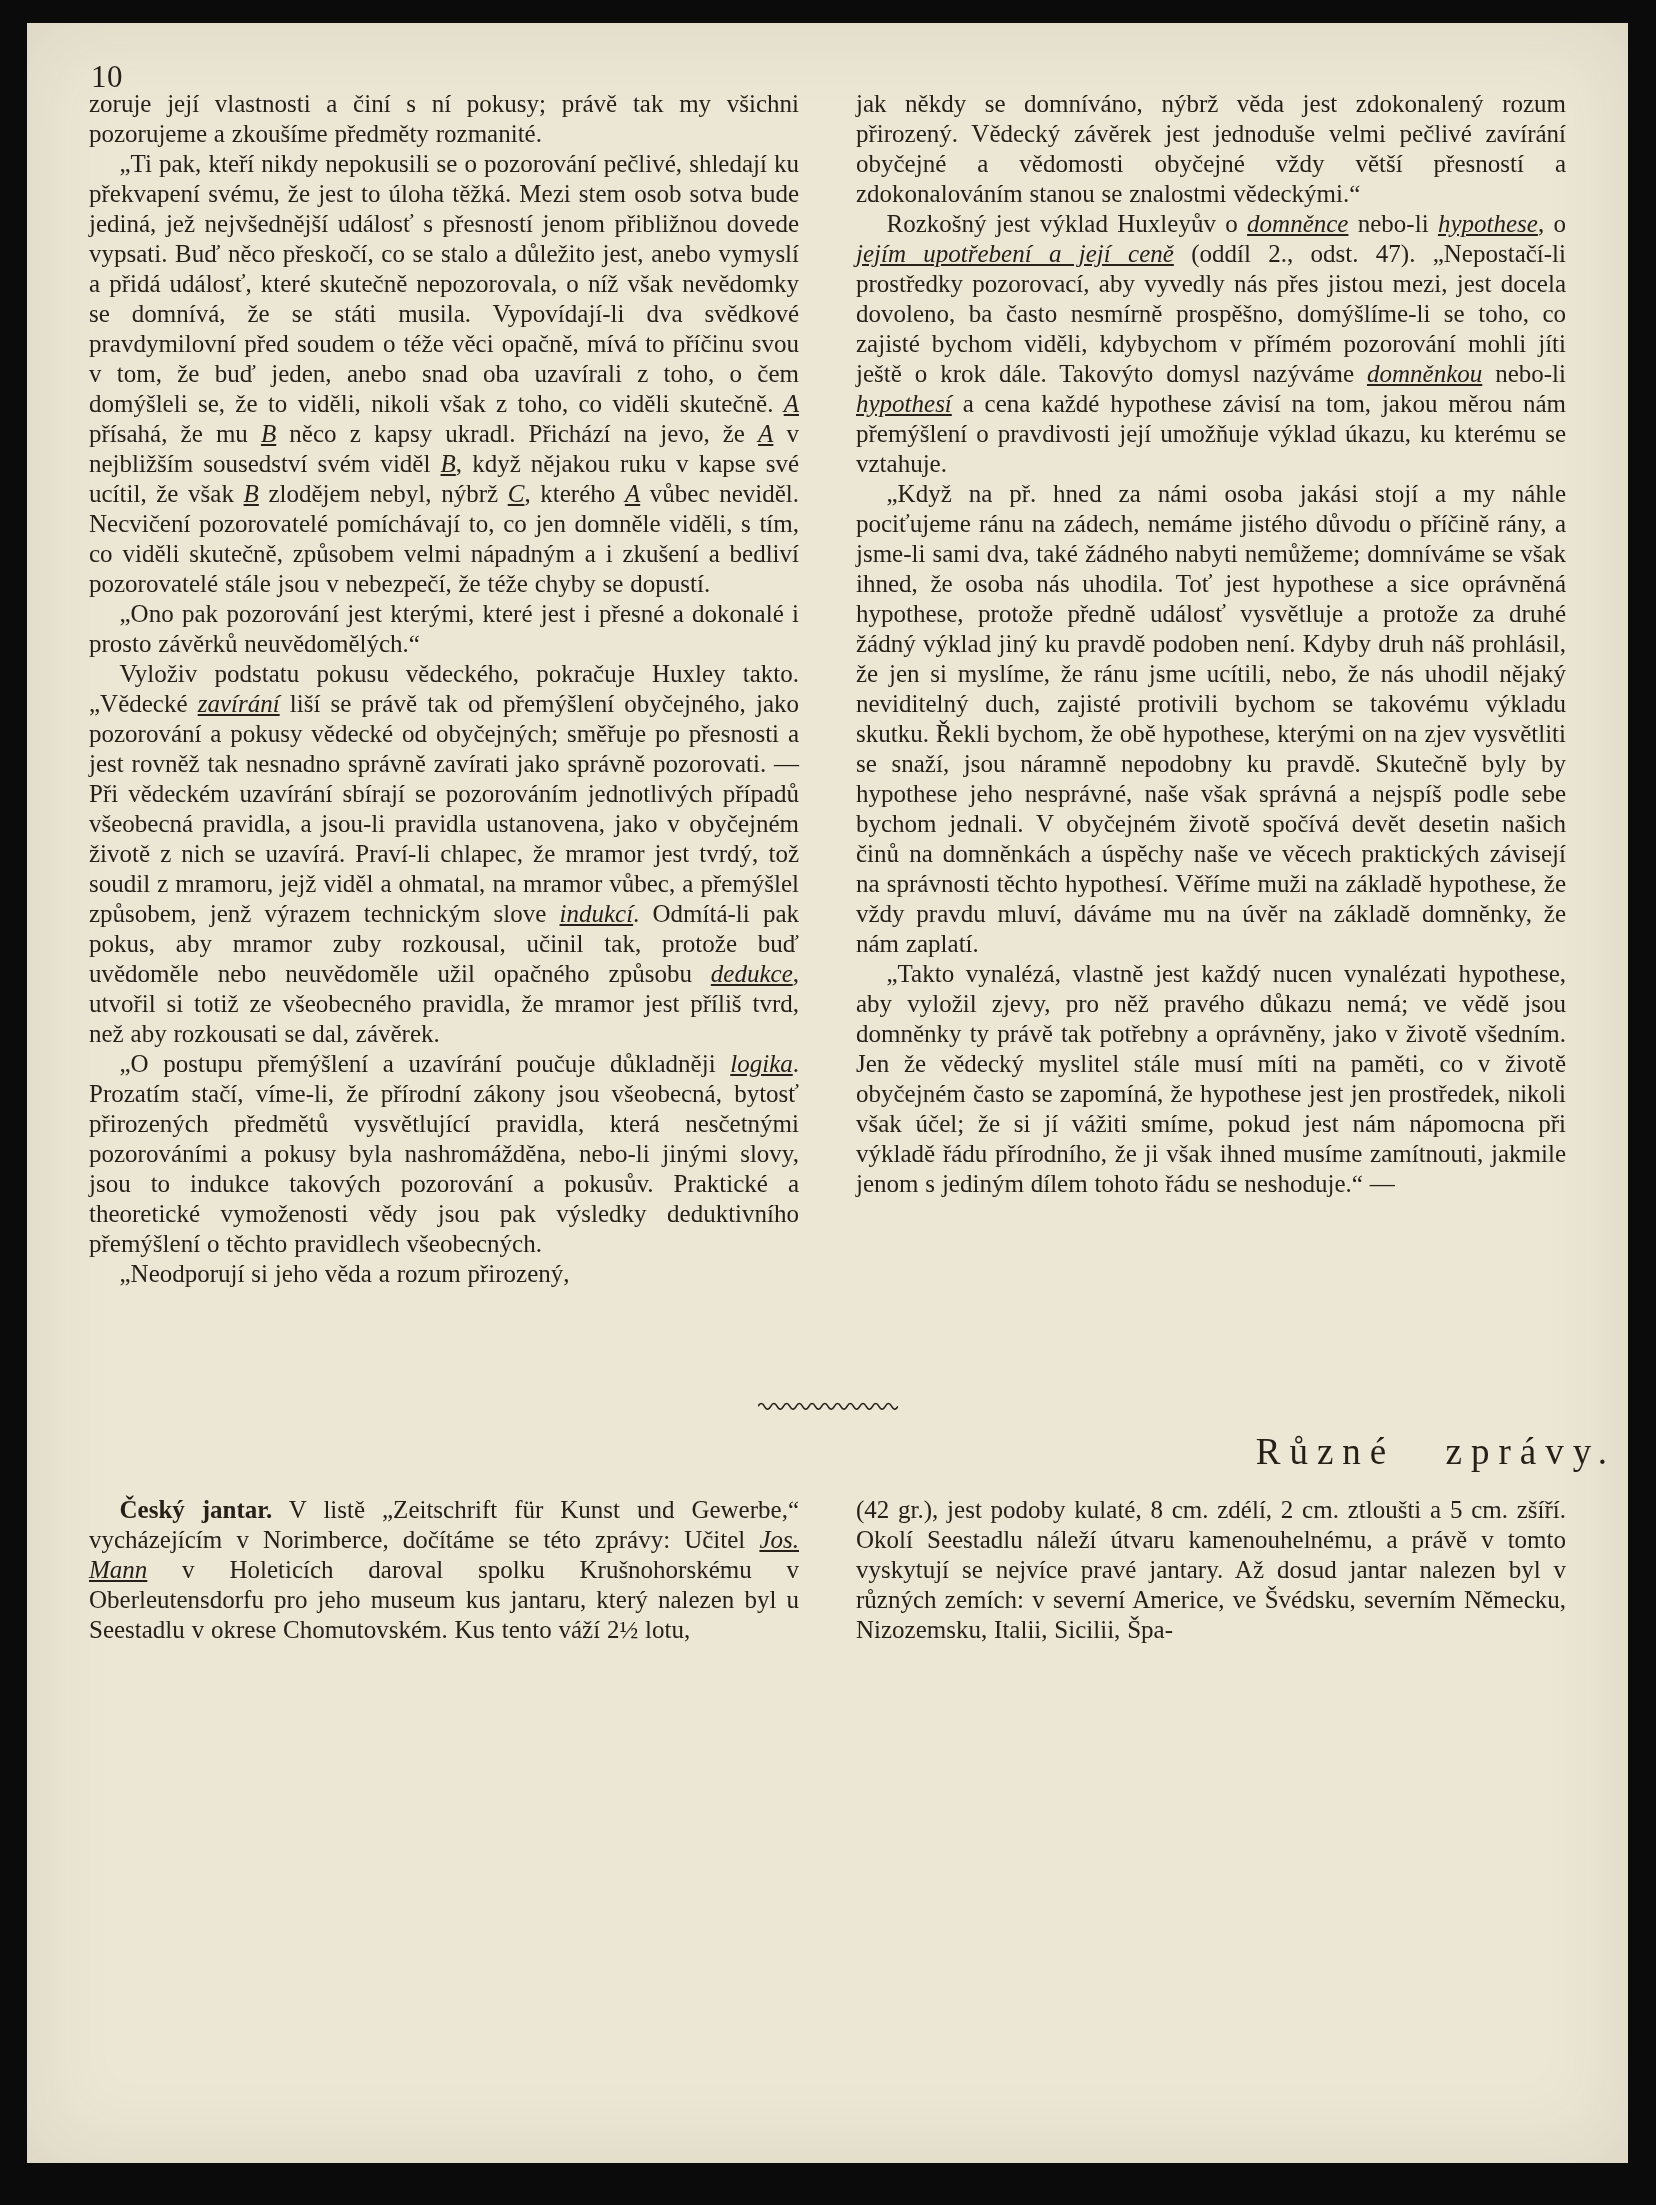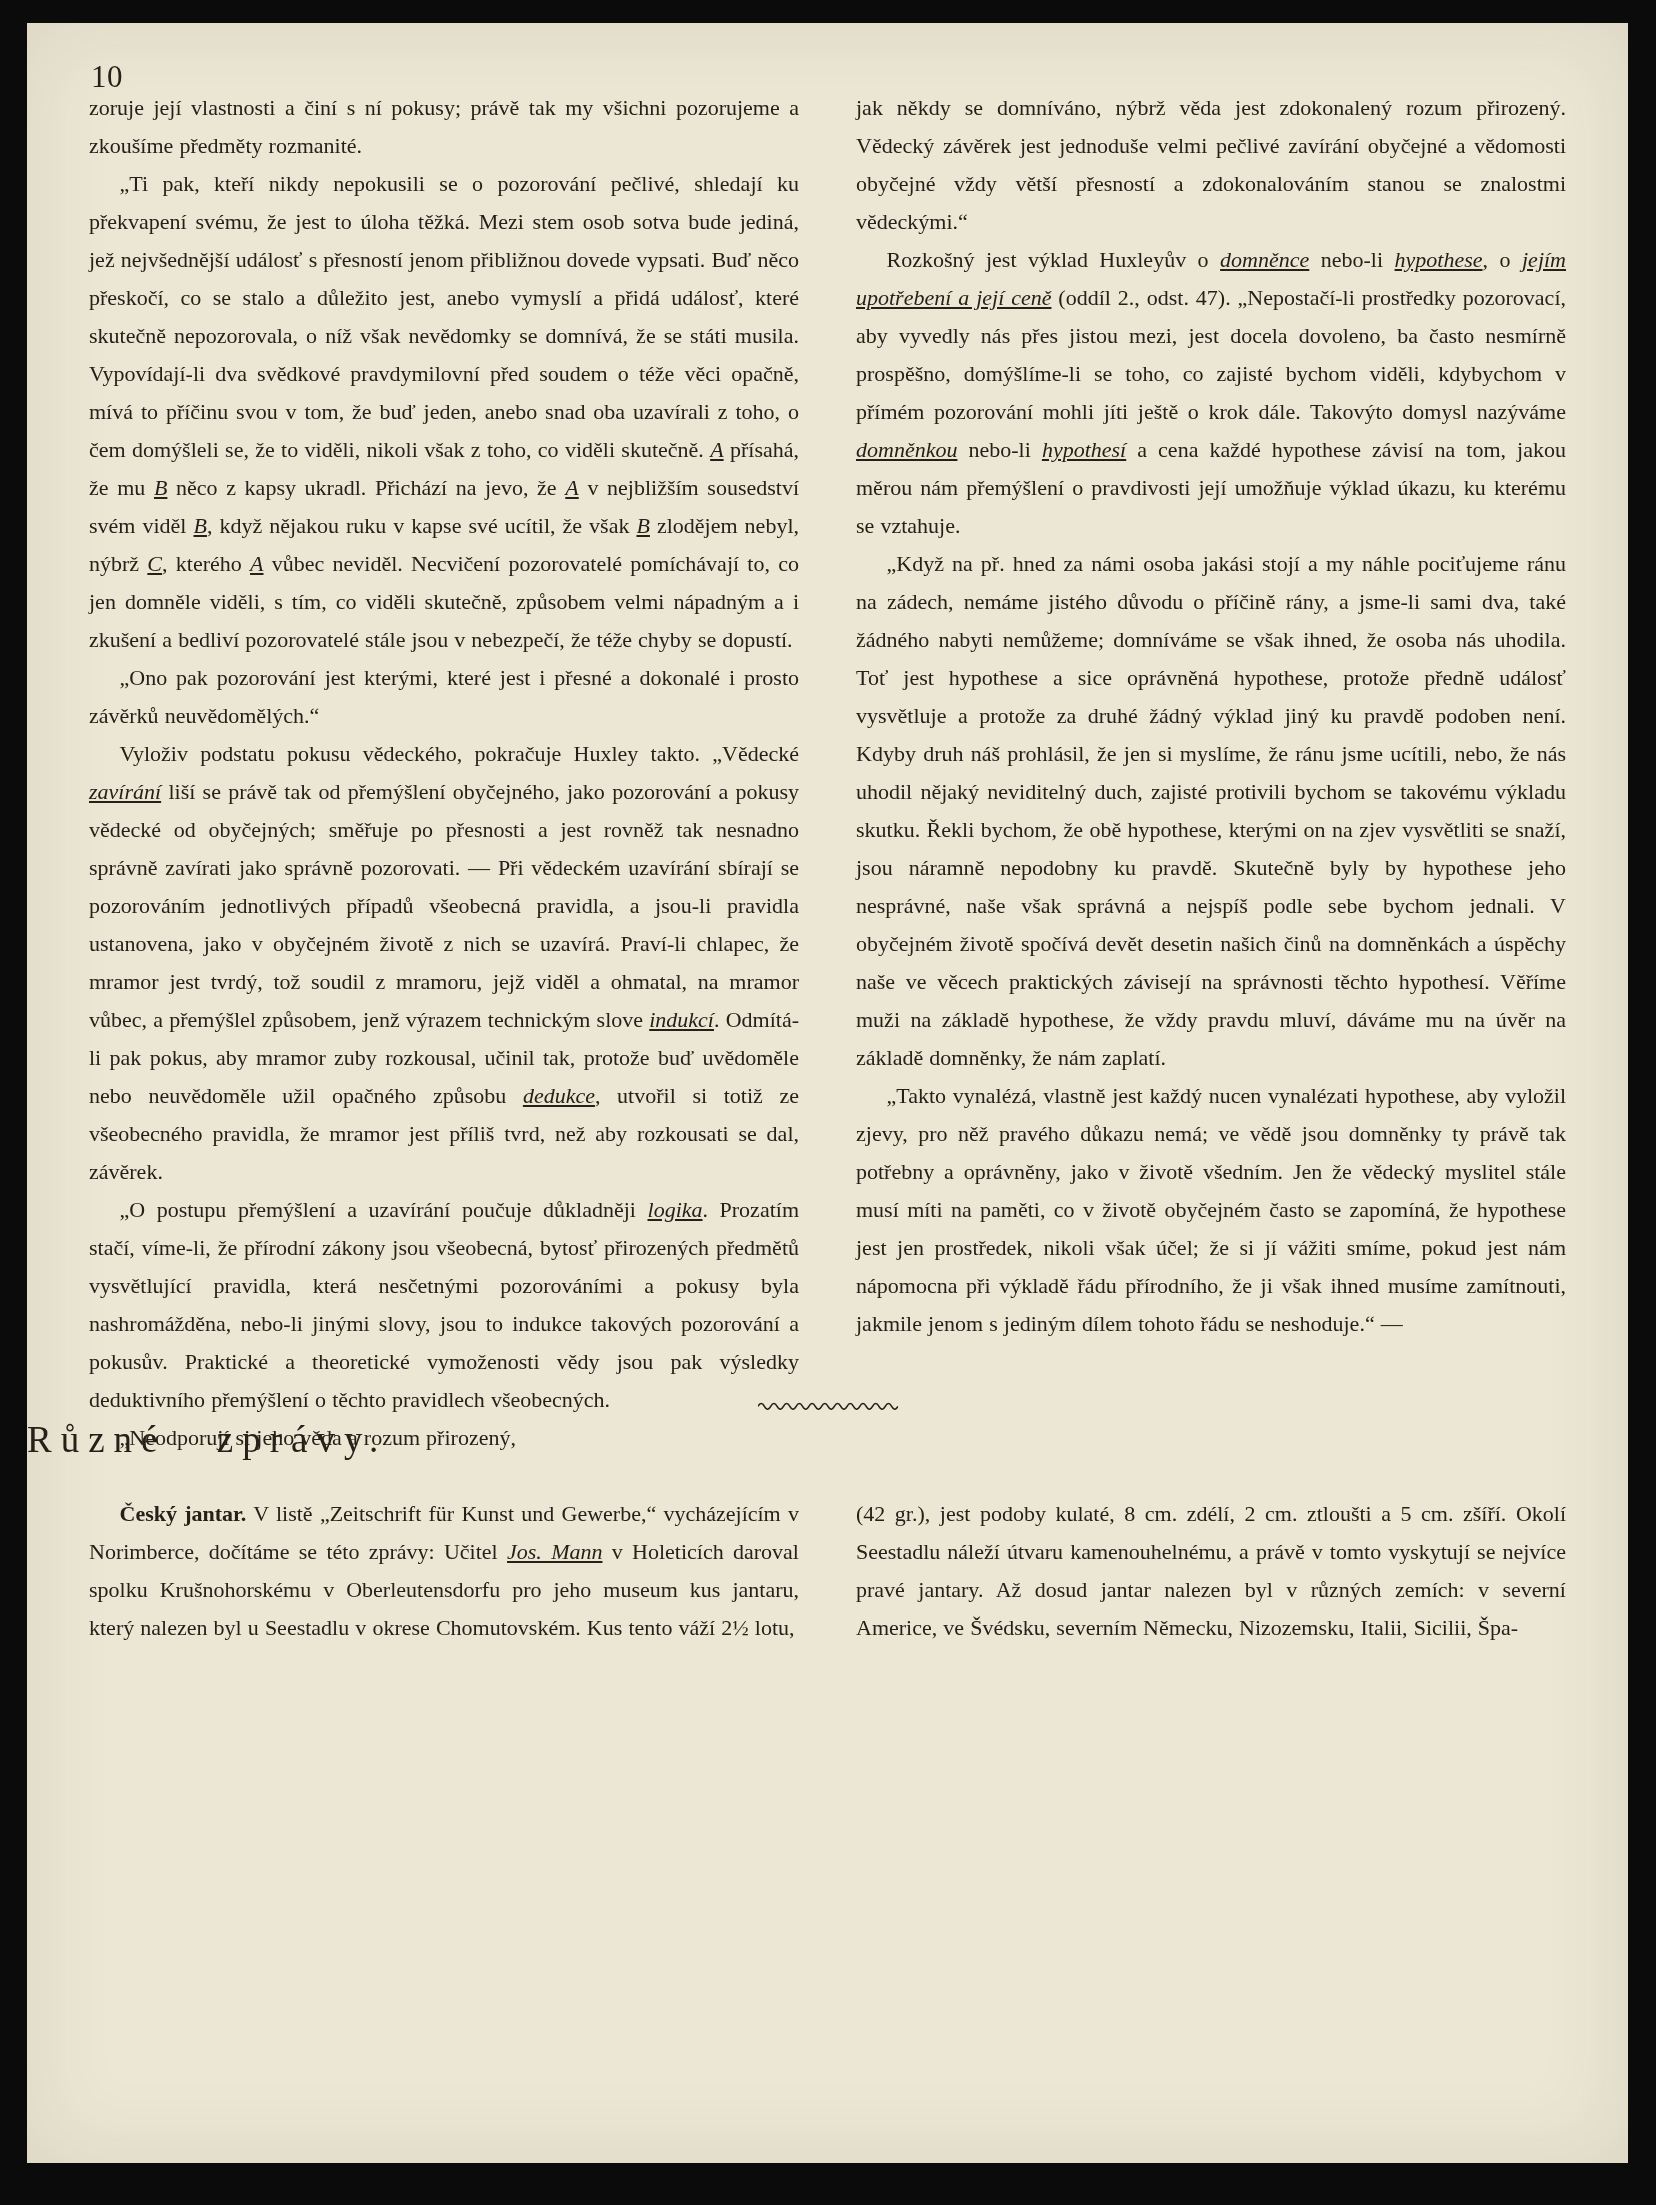--- a/index.html
+++ b/index.html
@@ -33,38 +33,38 @@
     position:absolute;
     left:62px; right:62px;
     display:flex;
     gap:57px;
   }
   .main-columns{ top:66px; }
   .news-columns{ top:1472px; }
   .col{
     flex:1;
     text-align:justify;
-    font-size:22px;
-    line-height:38px;
+    font-size:25px;
+    line-height:30px;
     word-spacing:0.6px;
   }
   .para{ margin:0; }
   .para.indent{ text-indent:30.5px; }
   .divider{
     position:absolute;
     top:1377px; left:0; right:0;
     text-align:center;
     line-height:0;
   }
   .divider svg{ display:inline-block; }
   .section-heading{
     position:absolute;
     top:1395px; left:0; right:0;
-    margin:0;
-    text-align:left;
+    margin:12px;
+    text-align:right;
     font-size:37px;
     font-weight:normal;
     letter-spacing:9px;
     word-spacing:32px;
   }
   i{ font-style:italic;text-decoration:underline; }
   b{ font-weight:bold;margin-top:18px; }
 </style>
 </head>
 <body>

